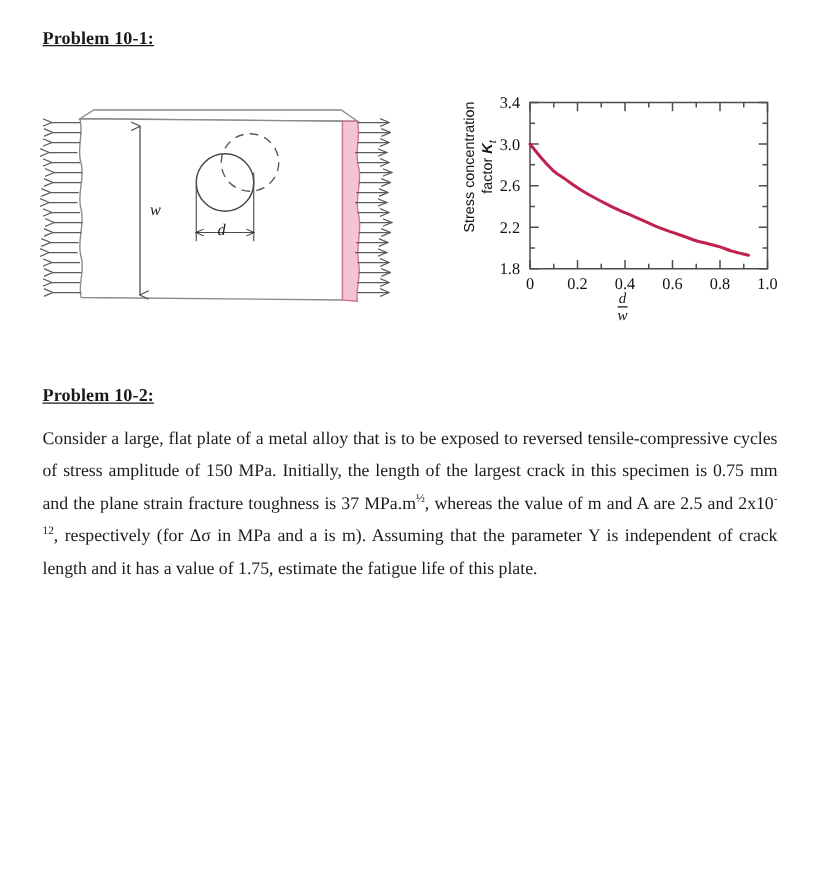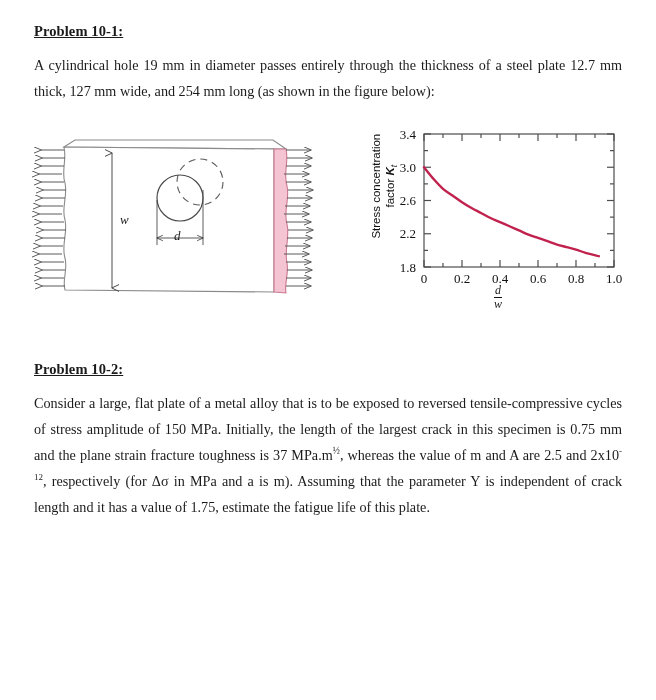--- a/index.html
+++ b/index.html
@@ -125,21 +125,20 @@
   }
 </style>
 </head>
 <body>
 
 <div class="page">
 
   <div>
     <div class="problem-heading">Problem 10-1:</div>
 
-    <p class="body-text">A cylindrical hole 19 mm in diameter passes entirely through the thickness of a steel plate 12.7 mm thick, 127 mm wide, and 254 mm long (as shown in the figure below):</p>
 
     <div class="sub-list">
     </div>
   </div>
 
   <div class="figure-row">
 
     <div class="plate-figure">
       <svg width="310" height="195" viewBox="0 0 310 195" xmlns="http://www.w3.org/2000/svg">
         <defs>

